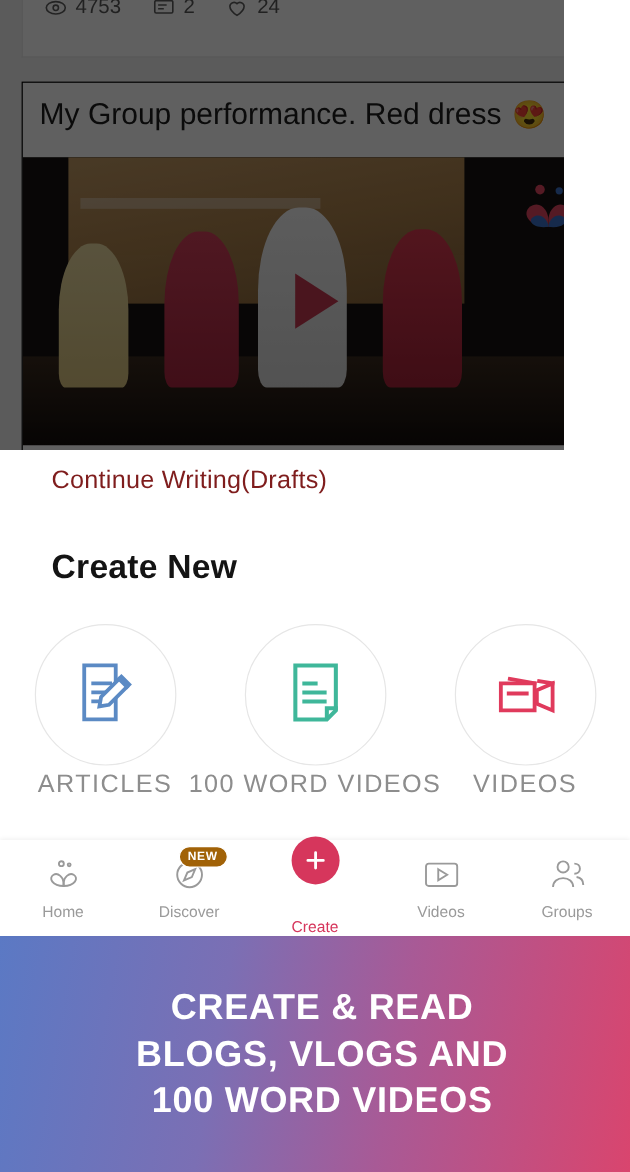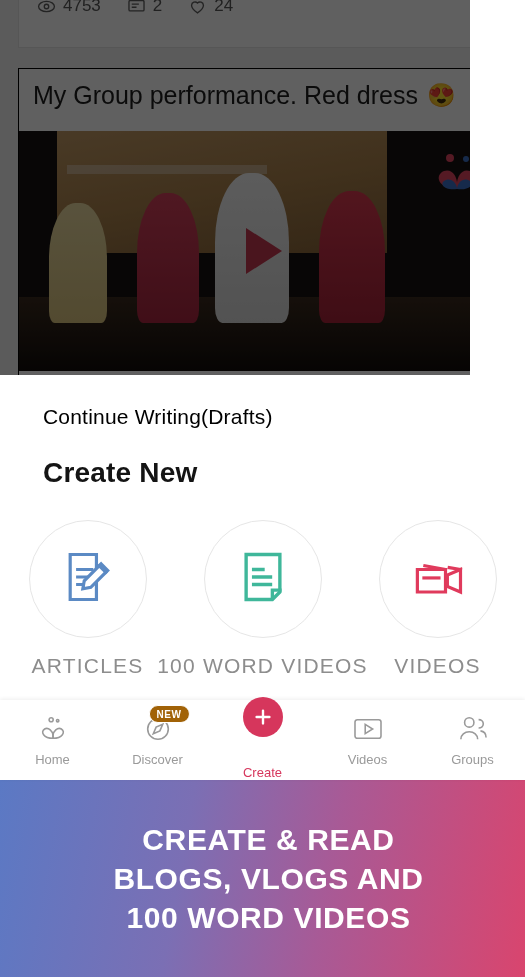--- a/index.html
+++ b/index.html
@@ -77,34 +77,34 @@
     border-bottom:23px solid transparent;
     z-index:20;
   }
 
   
   .sheet {
     position:absolute; top:375px; left:0; width:525px; height:325px;
     background:#ffffff; z-index:40;
   }
   .sheet-drafts {
-    position:absolute; top:30px; left:43px;
-    font-size:21px; color:#000000; letter-spacing:.2px;
+    position:absolute; top:14px; left:43px;
+    font-size:21px; color:#7f1d1d; letter-spacing:.2px;
   }
   .sheet-heading {
     position:absolute; top:82px; left:43px;
     font-size:28px; font-weight:bold; color:#141414; letter-spacing:.2px;text-align:right;
   }
 
   .create-options {
     position:absolute; top:145px; left:0; width:525px;
     display:flex; justify-content:space-around; align-items:flex-start;
   }
   .create-option {
-    width:150px; display:flex; flex-direction:column; align-items:center; gap:16px;
+    width:150px; display:flex; flex-direction:column; align-items:center; gap:4px;
     cursor:pointer;
   }
   .option-circle {
     width:118px; height:118px; border-radius:50%;
     border:1px solid #e6e6e6; background:#fff;
     display:flex; align-items:center; justify-content:center;
   }
   .option-label {
     font-size:21px; color:#8d8d8d; letter-spacing:1.2px; white-space:nowrap;
   }

